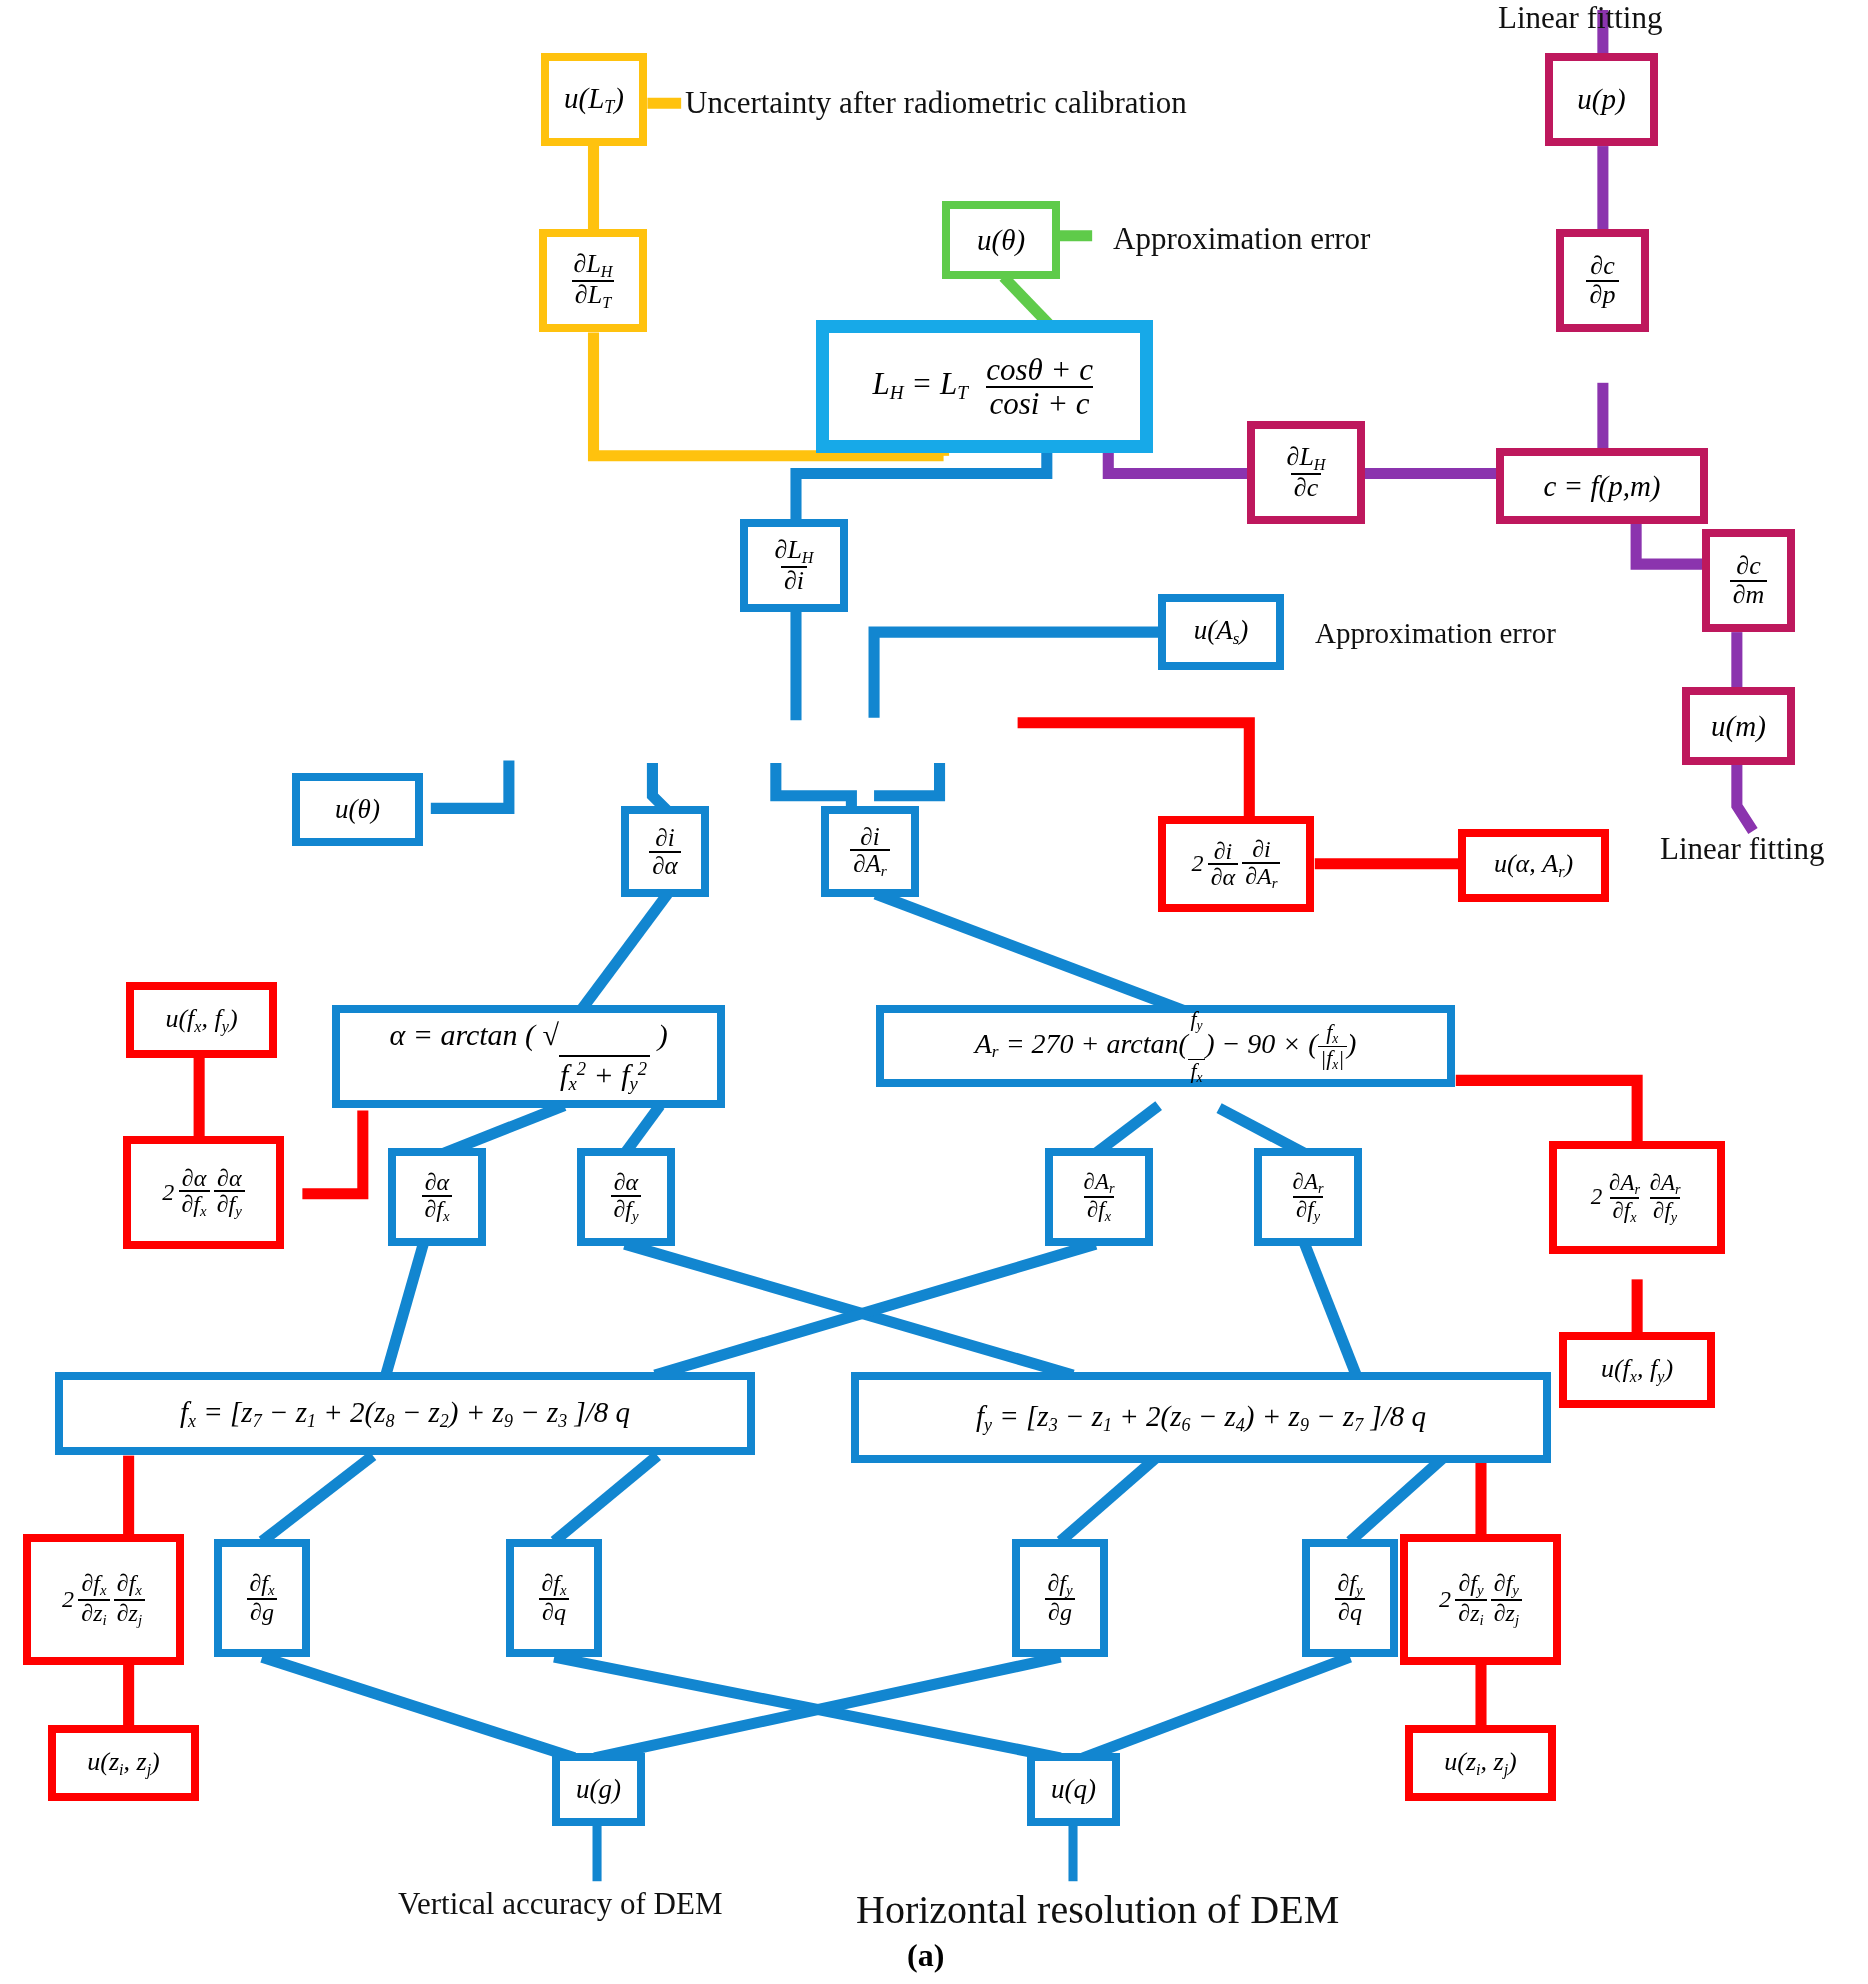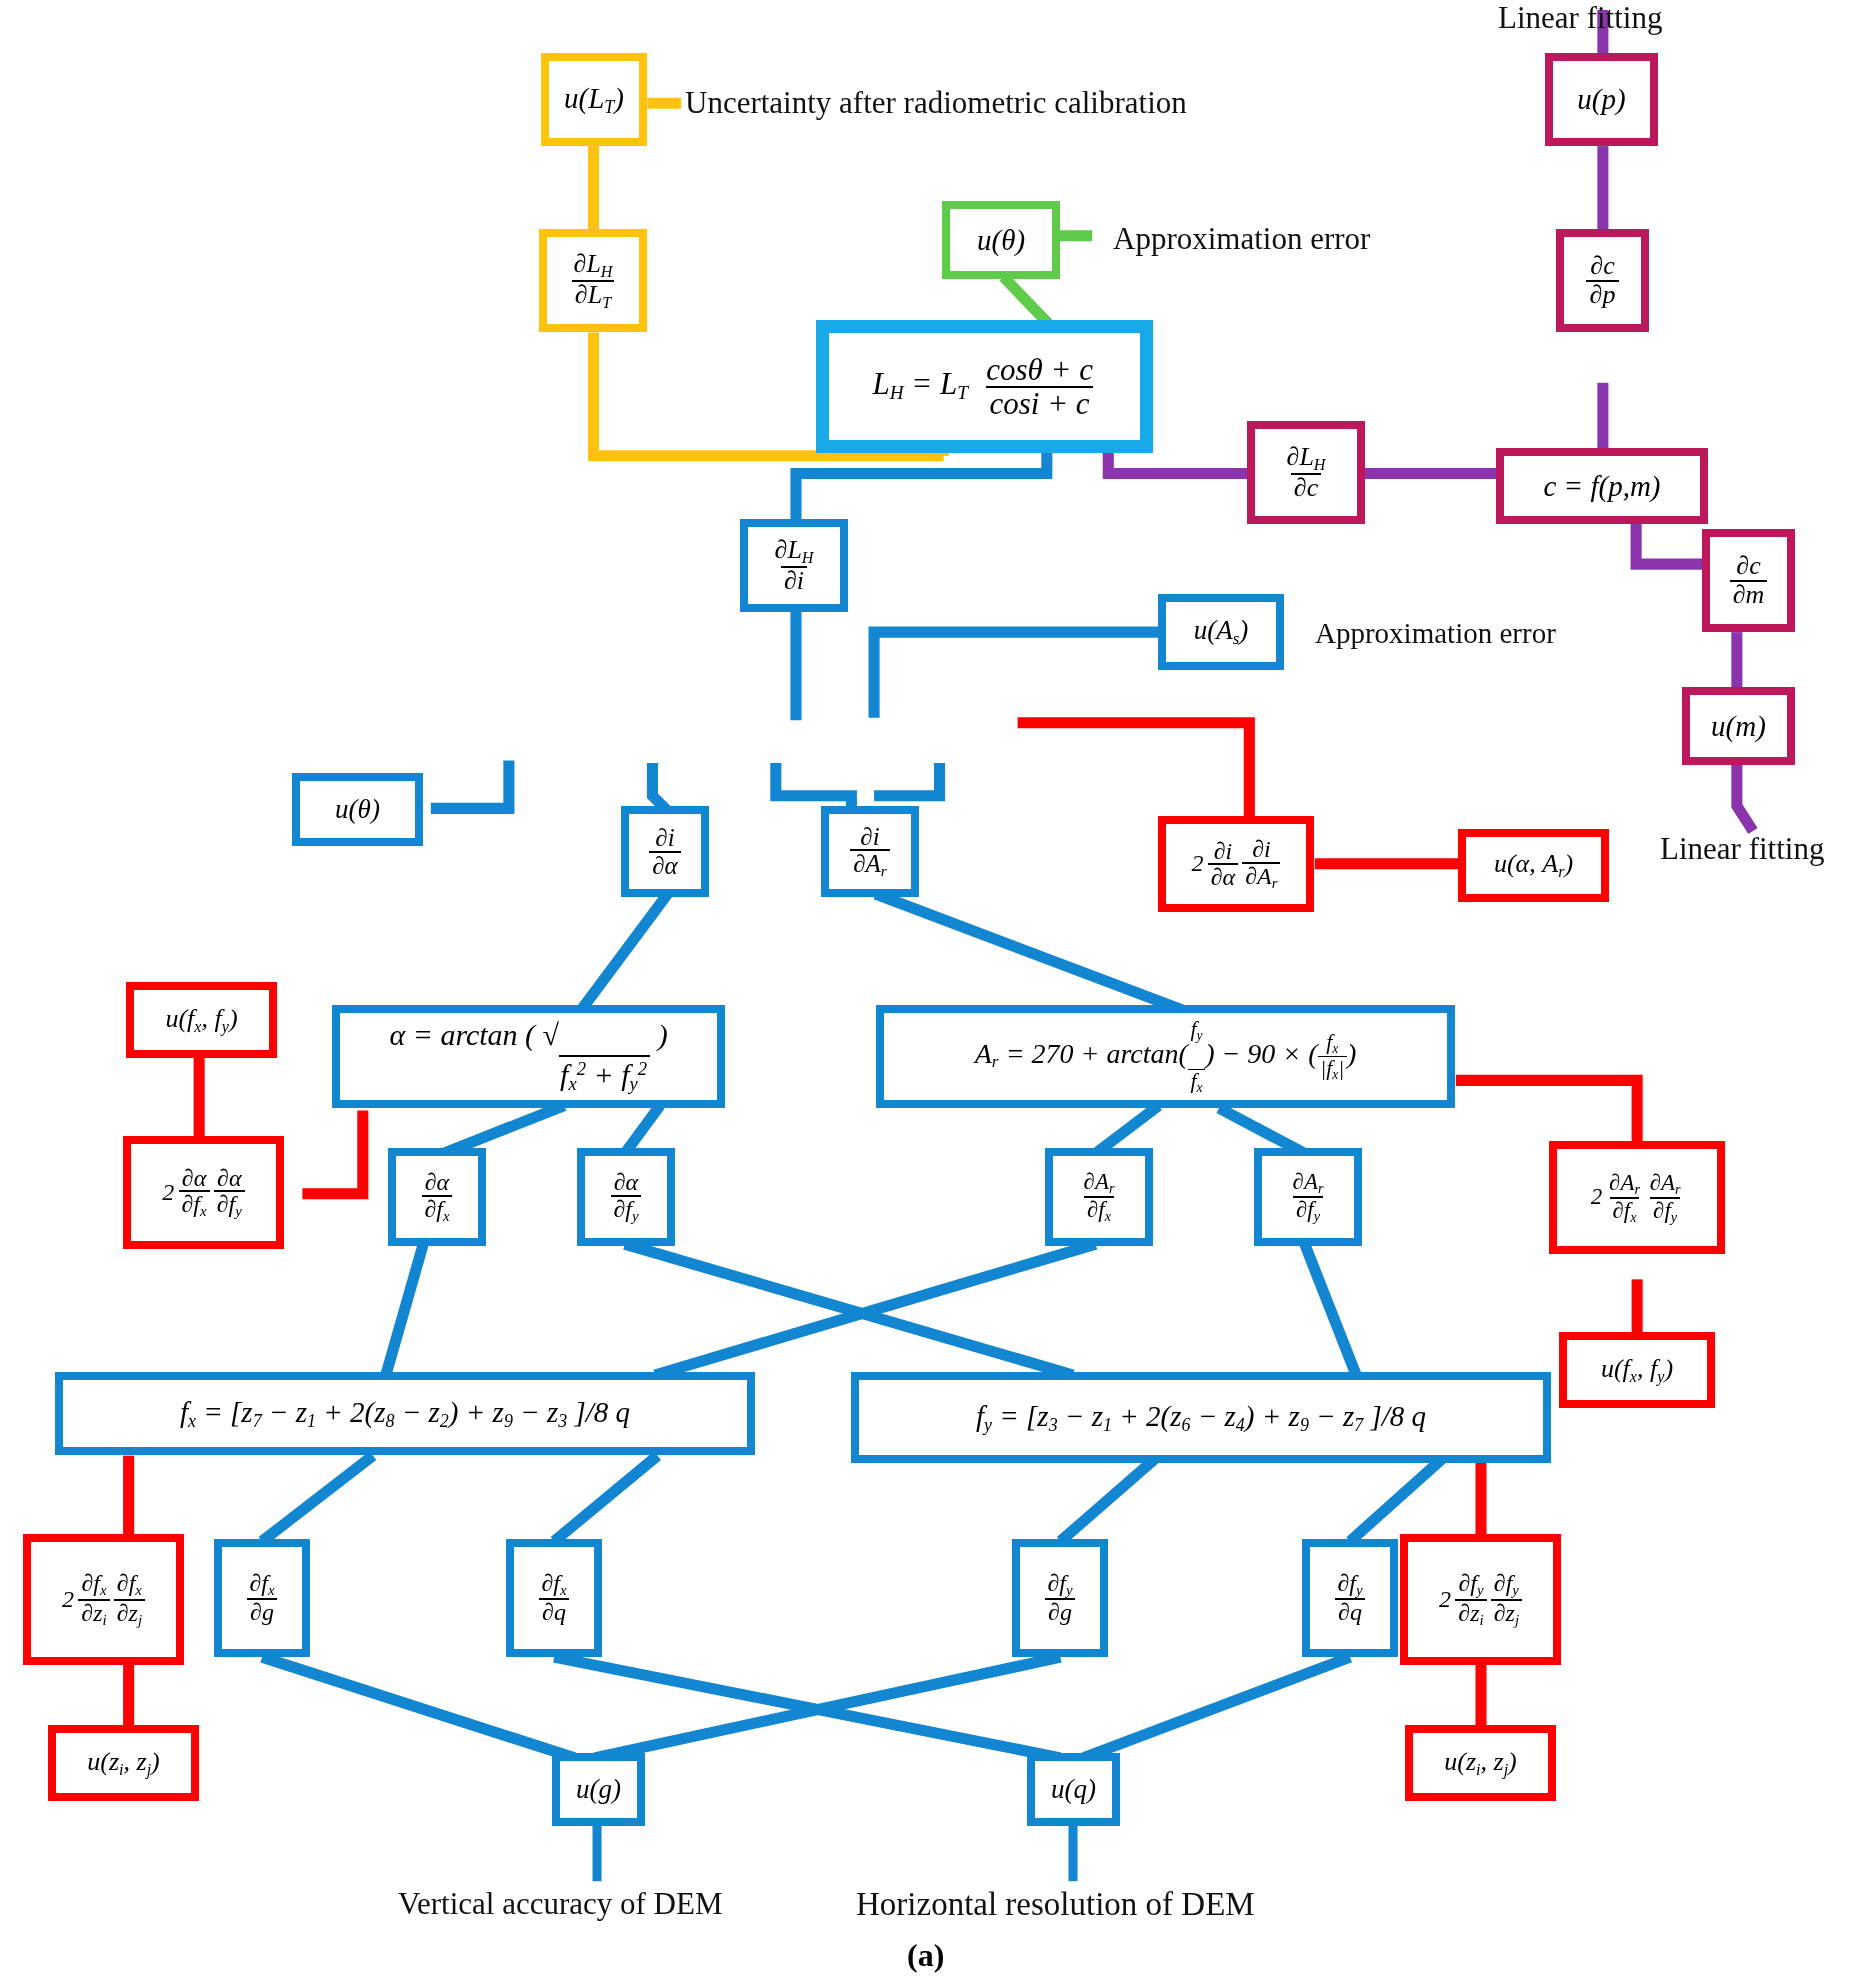--- a/index.html
+++ b/index.html
@@ -309,21 +309,21 @@
   <span class="inner m">
     <i>α</i> = <i>arctan</i> (
     <span class="sqrt">
           <span class="rad">√</span>
           <span class="body"><i>f</i><sub>x</sub><sup>2</sup> + <i>f</i><sub>y</sub><sup>2</sup></span>
         </span>
     )
   </span>
 </div>
 
-<div class="node b-blue" style="left:876px;top:1005px;width:579px;height:103px;font-size:28px;">
+<div class="node b-blue" style="left:876px;top:1005px;width:579px;height:82px;font-size:28px;">
   <span class="inner m">
     <i>A</i><sub>r</sub> = 270 + <i>arctan</i>(<span class="frac small" style="font-size:.78em;gap:26px;">
           <span class="num"><i>f</i><sub>y</sub></span>
           <span class="den"><i>f</i><sub>x</sub></span>
         </span>) − 90 × (<span class="frac small" style="font-size:.78em;">
           <span class="num"><i>f</i><sub>x</sub></span>
           <span class="den">|<i>f</i><sub>x</sub>|</span>
         </span>)
   </span>
 </div>
@@ -468,18 +468,18 @@
 
 <div class="node b-blue" style="left:552px;top:1753px;width:93px;height:73px;font-size:27px;">
   <span class="inner m"><i>u</i>(<i>g</i>)</span>
 </div>
 
 <div class="node b-blue" style="left:1027px;top:1753px;width:93px;height:73px;font-size:27px;">
   <span class="inner m"><i>u</i>(<i>q</i>)</span>
 </div>
 
 <div class="lbl" style="left:398px;top:1886px;font-size:31px;">Vertical accuracy of DEM</div>
-<div class="lbl" style="left:856px;top:1886px;font-size:33px;">Horizontal resolution of DEM</div>
+<div class="lbl" style="left:856px;top:1886px;font-size:40px;">Horizontal resolution of DEM</div>
 
 <div class="caption" style="left:907px;top:1937px;font-size:32px;">(a)</div>
 
 </div>
 
 
 </body></html>

